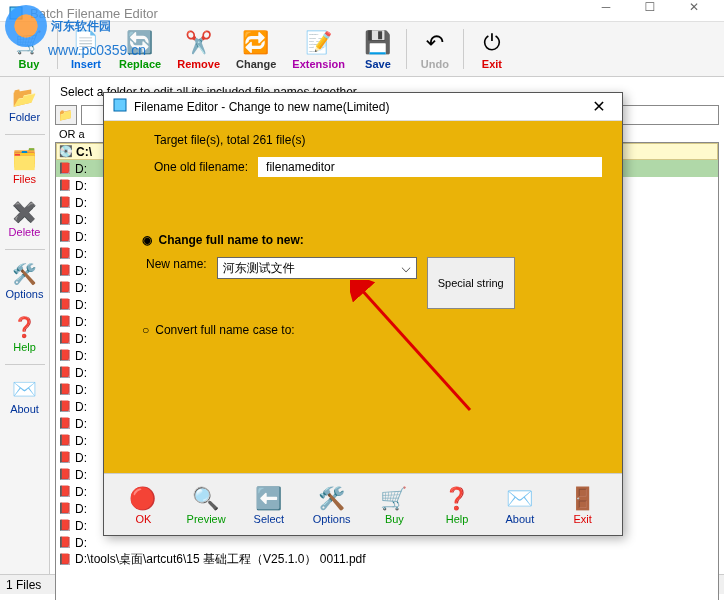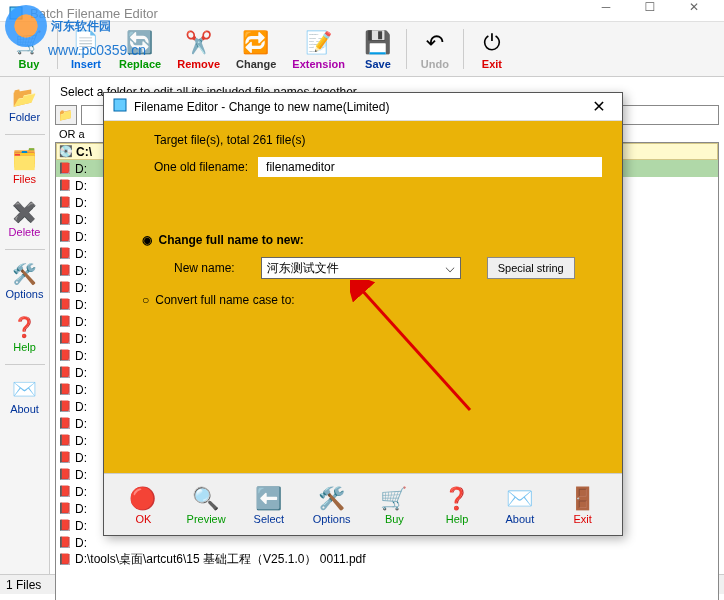--- a/index.html
+++ b/index.html
@@ -46,23 +46,23 @@
 
 .dialog { position: absolute; top: 92px; left: 103px; width: 520px; height: 444px; background: #eab308; border: 1px solid #555; box-shadow: 3px 3px 10px rgba(0,0,0,0.3); z-index: 20; }
 .dlg-title { height: 28px; background: #fff; display: flex; align-items: center; padding: 0 8px; border-bottom: 1px solid #ddd; }
 .dlg-title .t { flex: 1; font-size: 12px; }
 .dlg-close { width: 30px; height: 24px; display: flex; align-items: center; justify-content: center; font-size: 16px; }
 .dlg-body { padding: 12px 20px; height: calc(100% - 28px - 62px); }
 .dlg-row { margin-bottom: 10px; display: flex; align-items: center; gap: 10px; }
 .old-fn { background: #fff; padding: 10px 8px; flex: 1; height: 20px; display: flex; align-items: center; }
 .radio-row { display: flex; align-items: center; gap: 6px; margin: 6px 0 10px 18px; font-weight: bold; font-size: 13px; }
 .radio-row.plain { font-weight: normal; font-size: 12px; margin-top: 14px; }
-.name-row { display: flex; align-items: center; gap: 26px; margin-left: 50px; }
+.name-row { display: flex; align-items: flex-start; gap: 10px; margin-left: 22px; }
 .combo { border: 1px solid #666; background: #fff; height: 22px; width: 200px; padding: 0 5px; display: flex; align-items: center; justify-content: space-between; }
-.special-btn { border: 1px solid #888; background: #efefef; padding: 4px 10px; font-size: 11px; }
+.special-btn { border: 1px solid #888; background: #efefef; padding: 19px 10px; font-size: 11px; }
 .dlg-toolbar { height: 62px; background: #f0f0f0; border-top: 1px solid #ccc; display: flex; align-items: center; justify-content: space-around; padding: 3px 8px; }
 .dlgbtn { display: flex; flex-direction: column; align-items: center; padding: 2px 4px; min-width: 48px; }
 .dlgbtn .ico { width: 28px; height: 28px; display: flex; align-items: center; justify-content: center; font-size: 22px; }
 .dlgbtn .lbl { font-size: 11px; font-weight: normal; }
 
 .arrow { position: absolute; top: 280px; left: 350px; z-index: 25; pointer-events: none; }
 
 
 .c-green{color:#090}.c-blue{color:#06d}.c-red{color:#d00}.c-purple{color:#a0a}.c-dark{color:#333}.c-navy{color:#039}
 </style>

